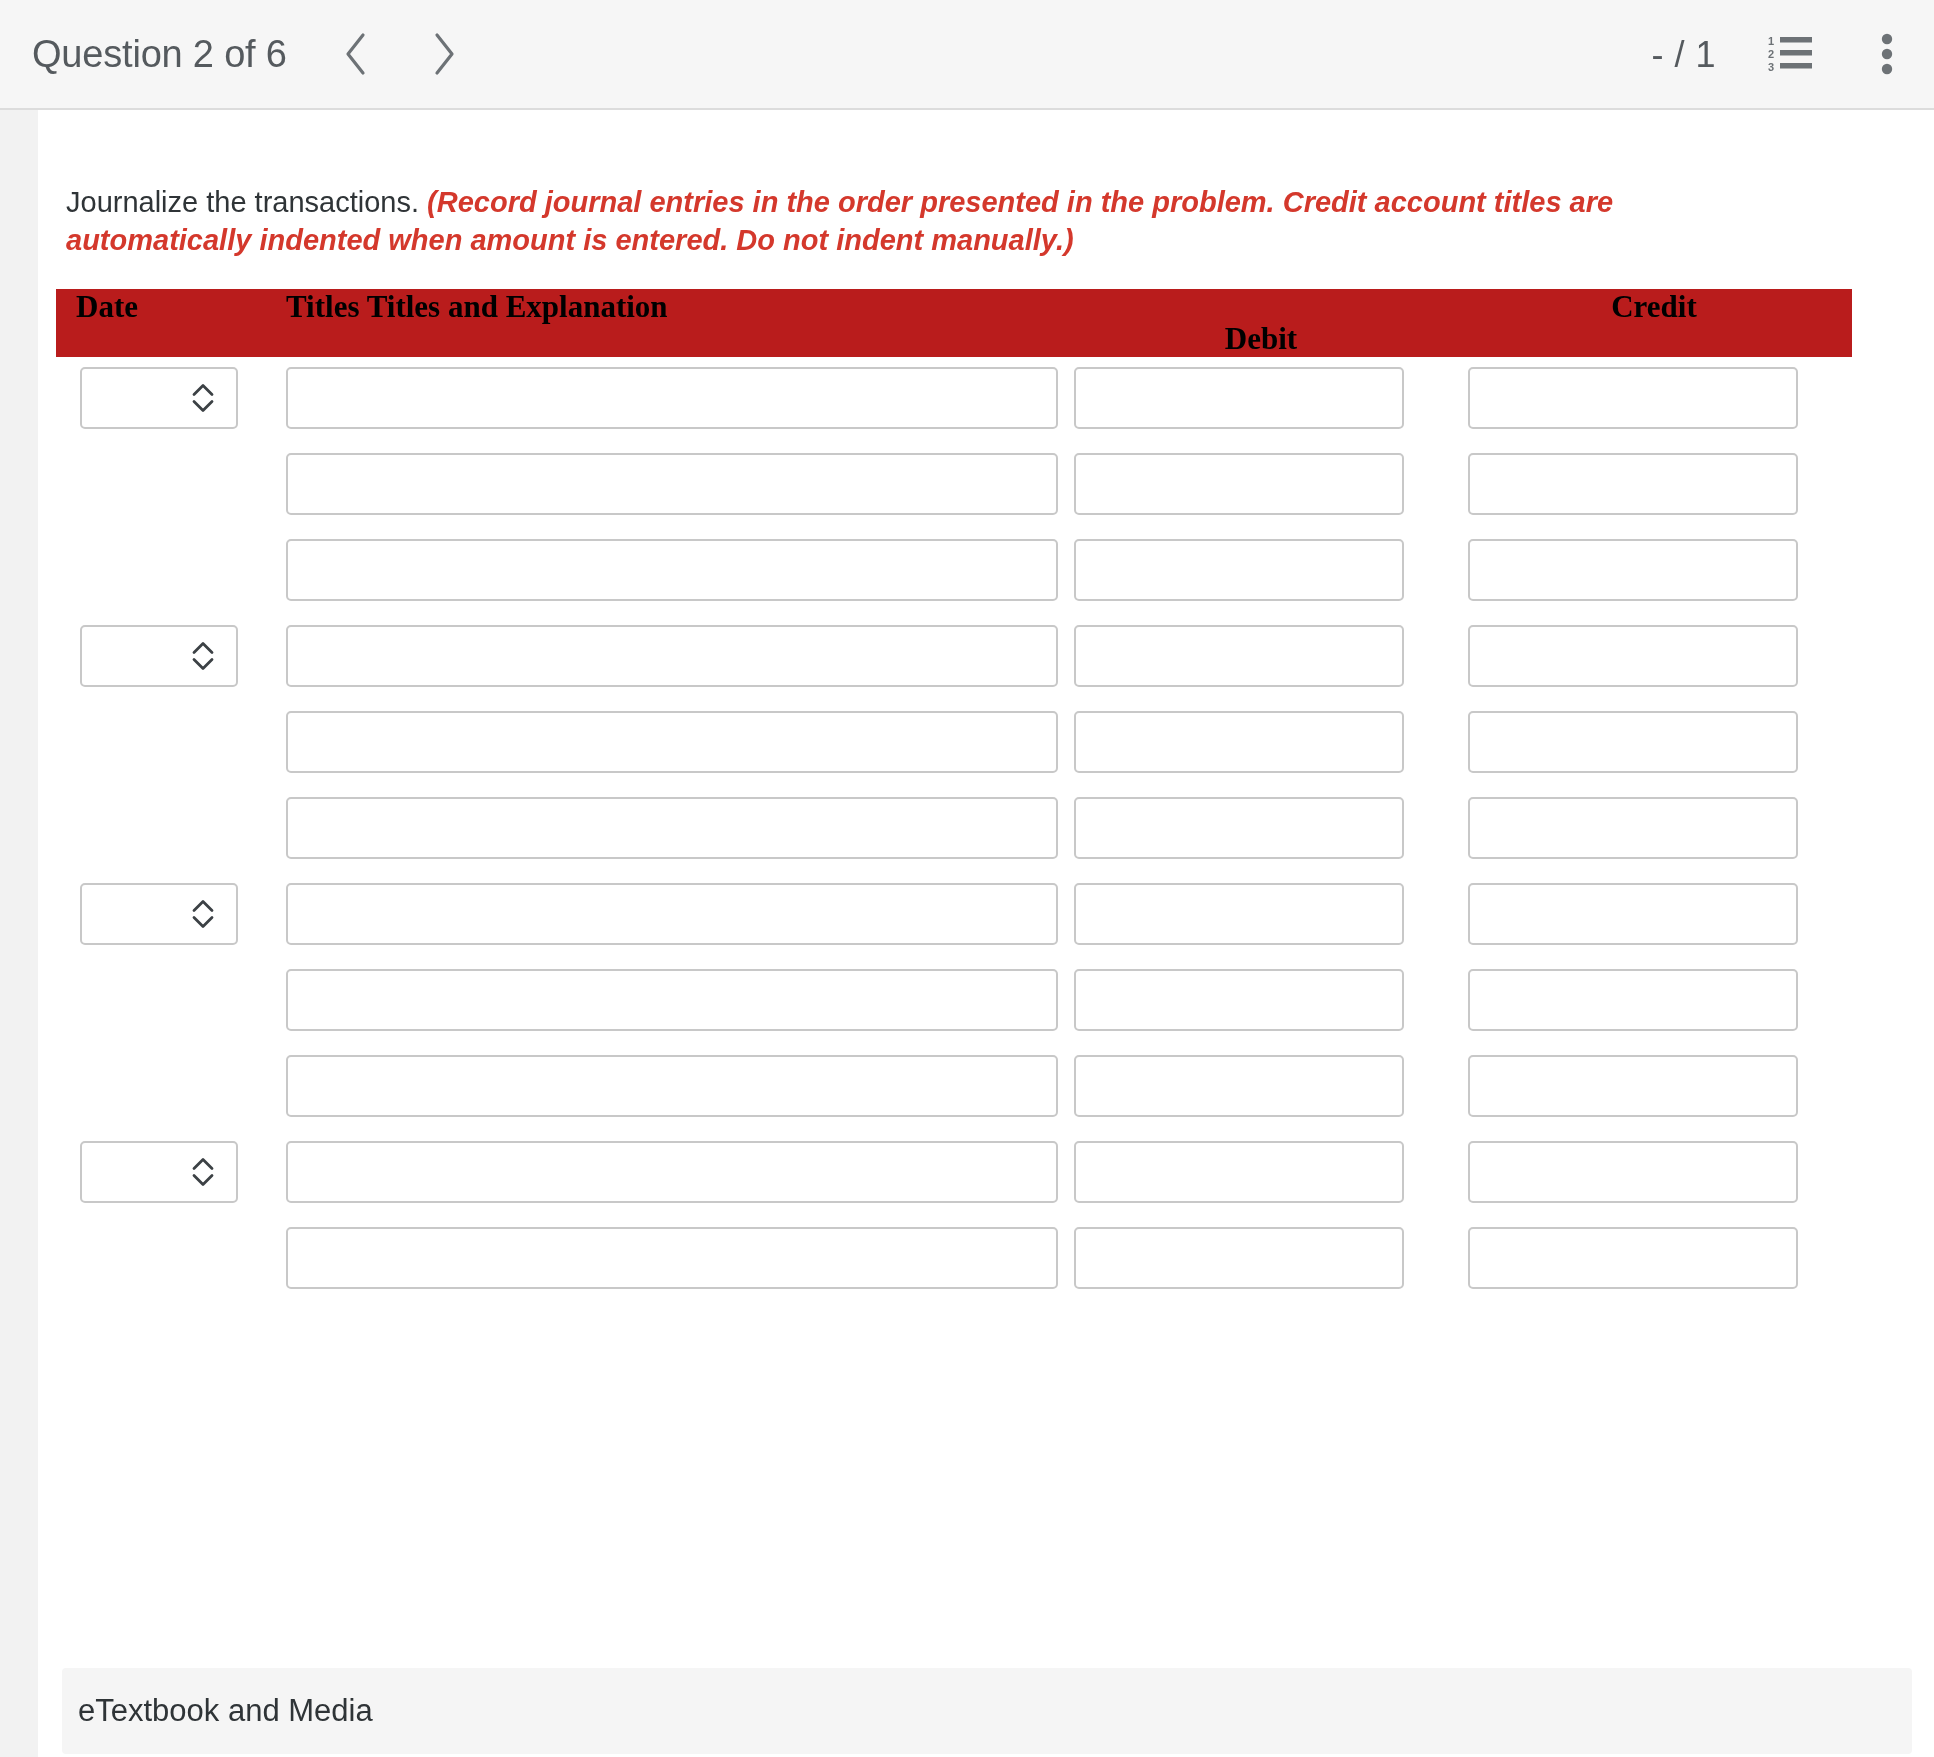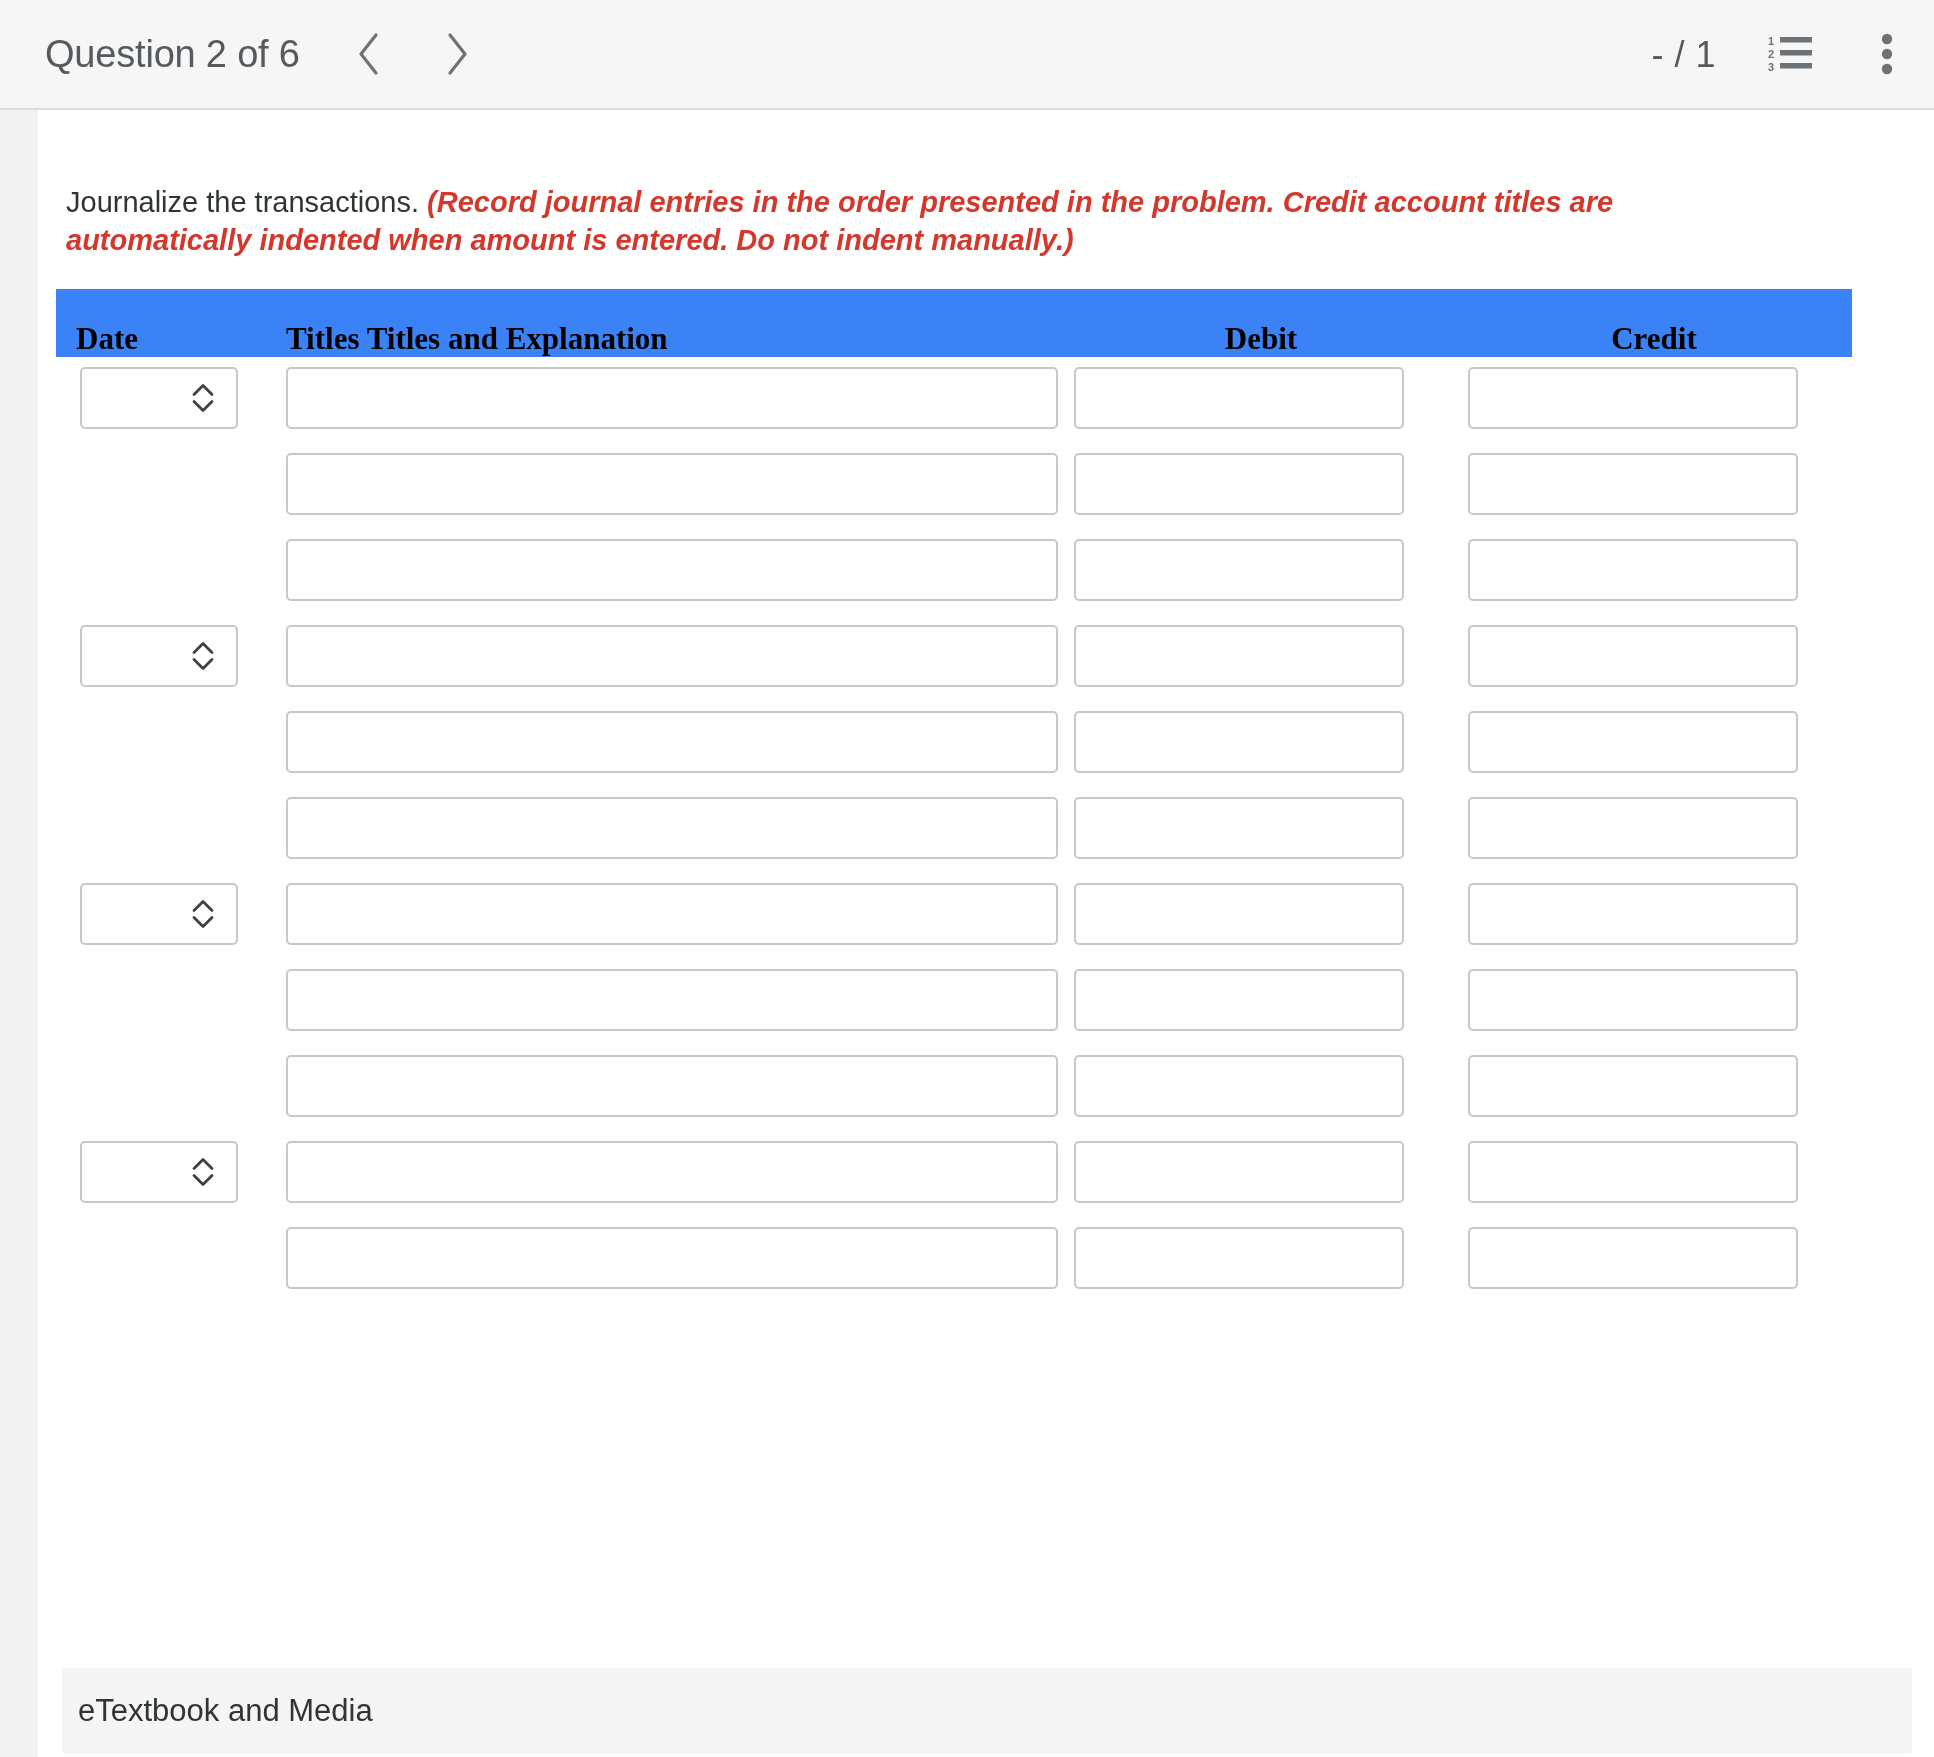--- a/index.html
+++ b/index.html
@@ -39,21 +39,21 @@
     left: 0; top: 0;
     width: 1934px;
     height: 110px;
     background: #f6f6f6;
     border-bottom: 2px solid #dcdcdc;
     display: flex;
     align-items: center;
   }
 
   .qtitle {
-    margin-left: 45px;
+    margin-left: 32px;
     font-size: 38px;
     color: #555a5e;
     font-weight: 400;
     letter-spacing: -0.2px;
     white-space: nowrap;
   }
 
   .nav-arrows {
     display: flex;
     align-items: center;
@@ -131,23 +131,23 @@
   
   #journal-table {
     position: absolute;
     left: 18px;
     top: 177px;
     width: 1796px;
   }
 
   .thead {
     display: flex;
-    align-items: flex-end;
+    align-items: flex-start;
     height: 68px;
-    background: #3b82f6;
+    background: #b91c1c;
   }
   .th {
     font-family: "Liberation Serif", serif;
     font-weight: 700;
     font-size: 31px;
     color: #000000;
     white-space: nowrap;
   }
   .th-date     { width: 210px; padding-left: 20px; }
   .th-account  { width: 800px; padding-left: 20px; }

